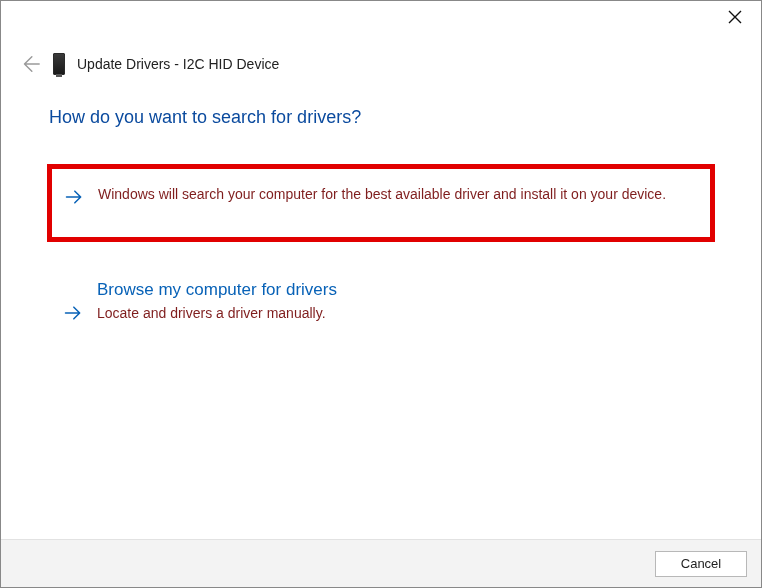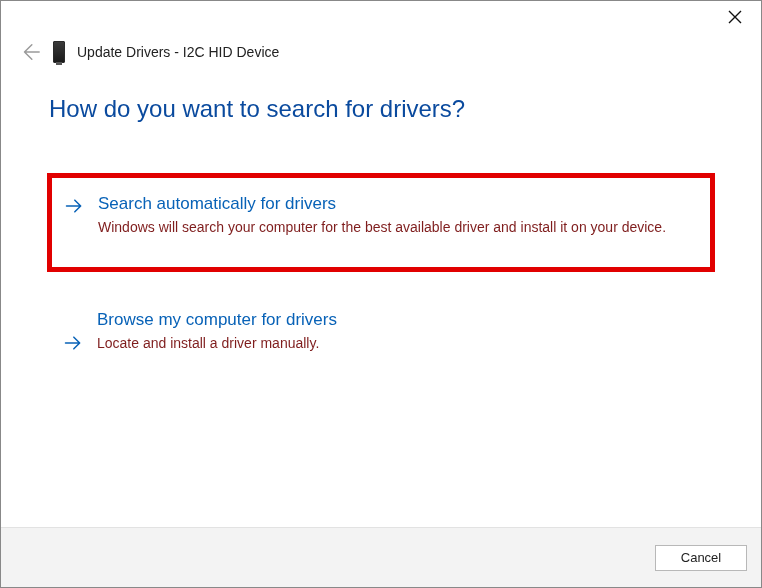--- a/index.html
+++ b/index.html
@@ -23,21 +23,21 @@
       width: 18px;
       height: 18px;
       cursor: pointer;
     }
     .close-icon svg { display:block; }
     .header-row {
       display: flex;
       align-items: center;
       gap: 12px;
       padding: 0 18px 12px 18px;
-      margin-top: 6px;
+      margin-top: 18px;
     }
     .back-arrow {
       width: 22px;
       height: 22px;
       color: #8a8a8a;
       display:flex;
       align-items:center;
       justify-content:center;
     }
     .device-icon {
@@ -55,24 +55,24 @@
       background:#555;
     }
     .header-title {
       font-size: 14px;
       color: #222;
     }
     .content {
       padding: 20px 48px 0 48px;
     }
     .heading {
-      font-size: 24px;
+      font-size: 18px;
       color: #0a4a9e;
       font-weight: 400;
-      margin-bottom: 52px;
+      margin-bottom: 38px;
     }
     .option-card {
       border: 1px solid #e6e6e6;
       padding: 18px 20px 20px 14px;
       display: flex;
       gap: 14px;
       cursor: pointer;
       margin-bottom: 36px;
       background:#fff;
     }
@@ -105,21 +105,21 @@
       margin-bottom: 4px;
     }
     .opt-desc {
       color: #7f1d1d;
       font-size: 14px;
       line-height: 1.35;
     }
     .footer {
       position: absolute;
       bottom: 0; left: 0; right: 0;
-      height: 60px;
+      height: 48px;
       background: #f3f3f3;
       border-top: 1px solid #e2e2e2;
       display: flex;
       justify-content: flex-end;
       align-items: center;
       padding-right: 14px;
     }
     .btn {
       min-width: 92px;
       height: 26px;
@@ -155,33 +155,32 @@
 <div class="content">
   <h1 class="heading">How do you want to search for drivers?</h1>
 
   <div class="option-card highlighted">
     <span class="opt-arrow">
       <svg viewBox="0 0 24 24" width="20" height="20">
           <path d="M3 12 H19 M13 5 L20 12 L13 19" stroke="#0862b7" stroke-width="1.8" fill="none" stroke-linecap="round" stroke-linejoin="round"></path>
         </svg>
     </span>
     <div class="opt-body">
-      <div class="opt-title">Search automatically for drivers</div>
       <div class="opt-desc">Windows will search your computer for the best available driver and install it on your device.</div>
     </div>
   </div>
 
   <div class="option-card plain">
     <span class="opt-arrow">
       <svg viewBox="0 0 24 24" width="20" height="20">
           <path d="M3 12 H19 M13 5 L20 12 L13 19" stroke="#0862b7" stroke-width="1.8" fill="none" stroke-linecap="round" stroke-linejoin="round"></path>
         </svg>
     </span>
     <div class="opt-body">
       <div class="opt-title">Browse my computer for drivers</div>
-      <div class="opt-desc">Locate and install a driver manually.</div>
+      <div class="opt-desc">Locate and drivers a driver manually.</div>
     </div>
   </div>
 </div>
 
 <div class="footer">
   <button class="btn">Cancel</button>
 </div>
 
 </body></html>

